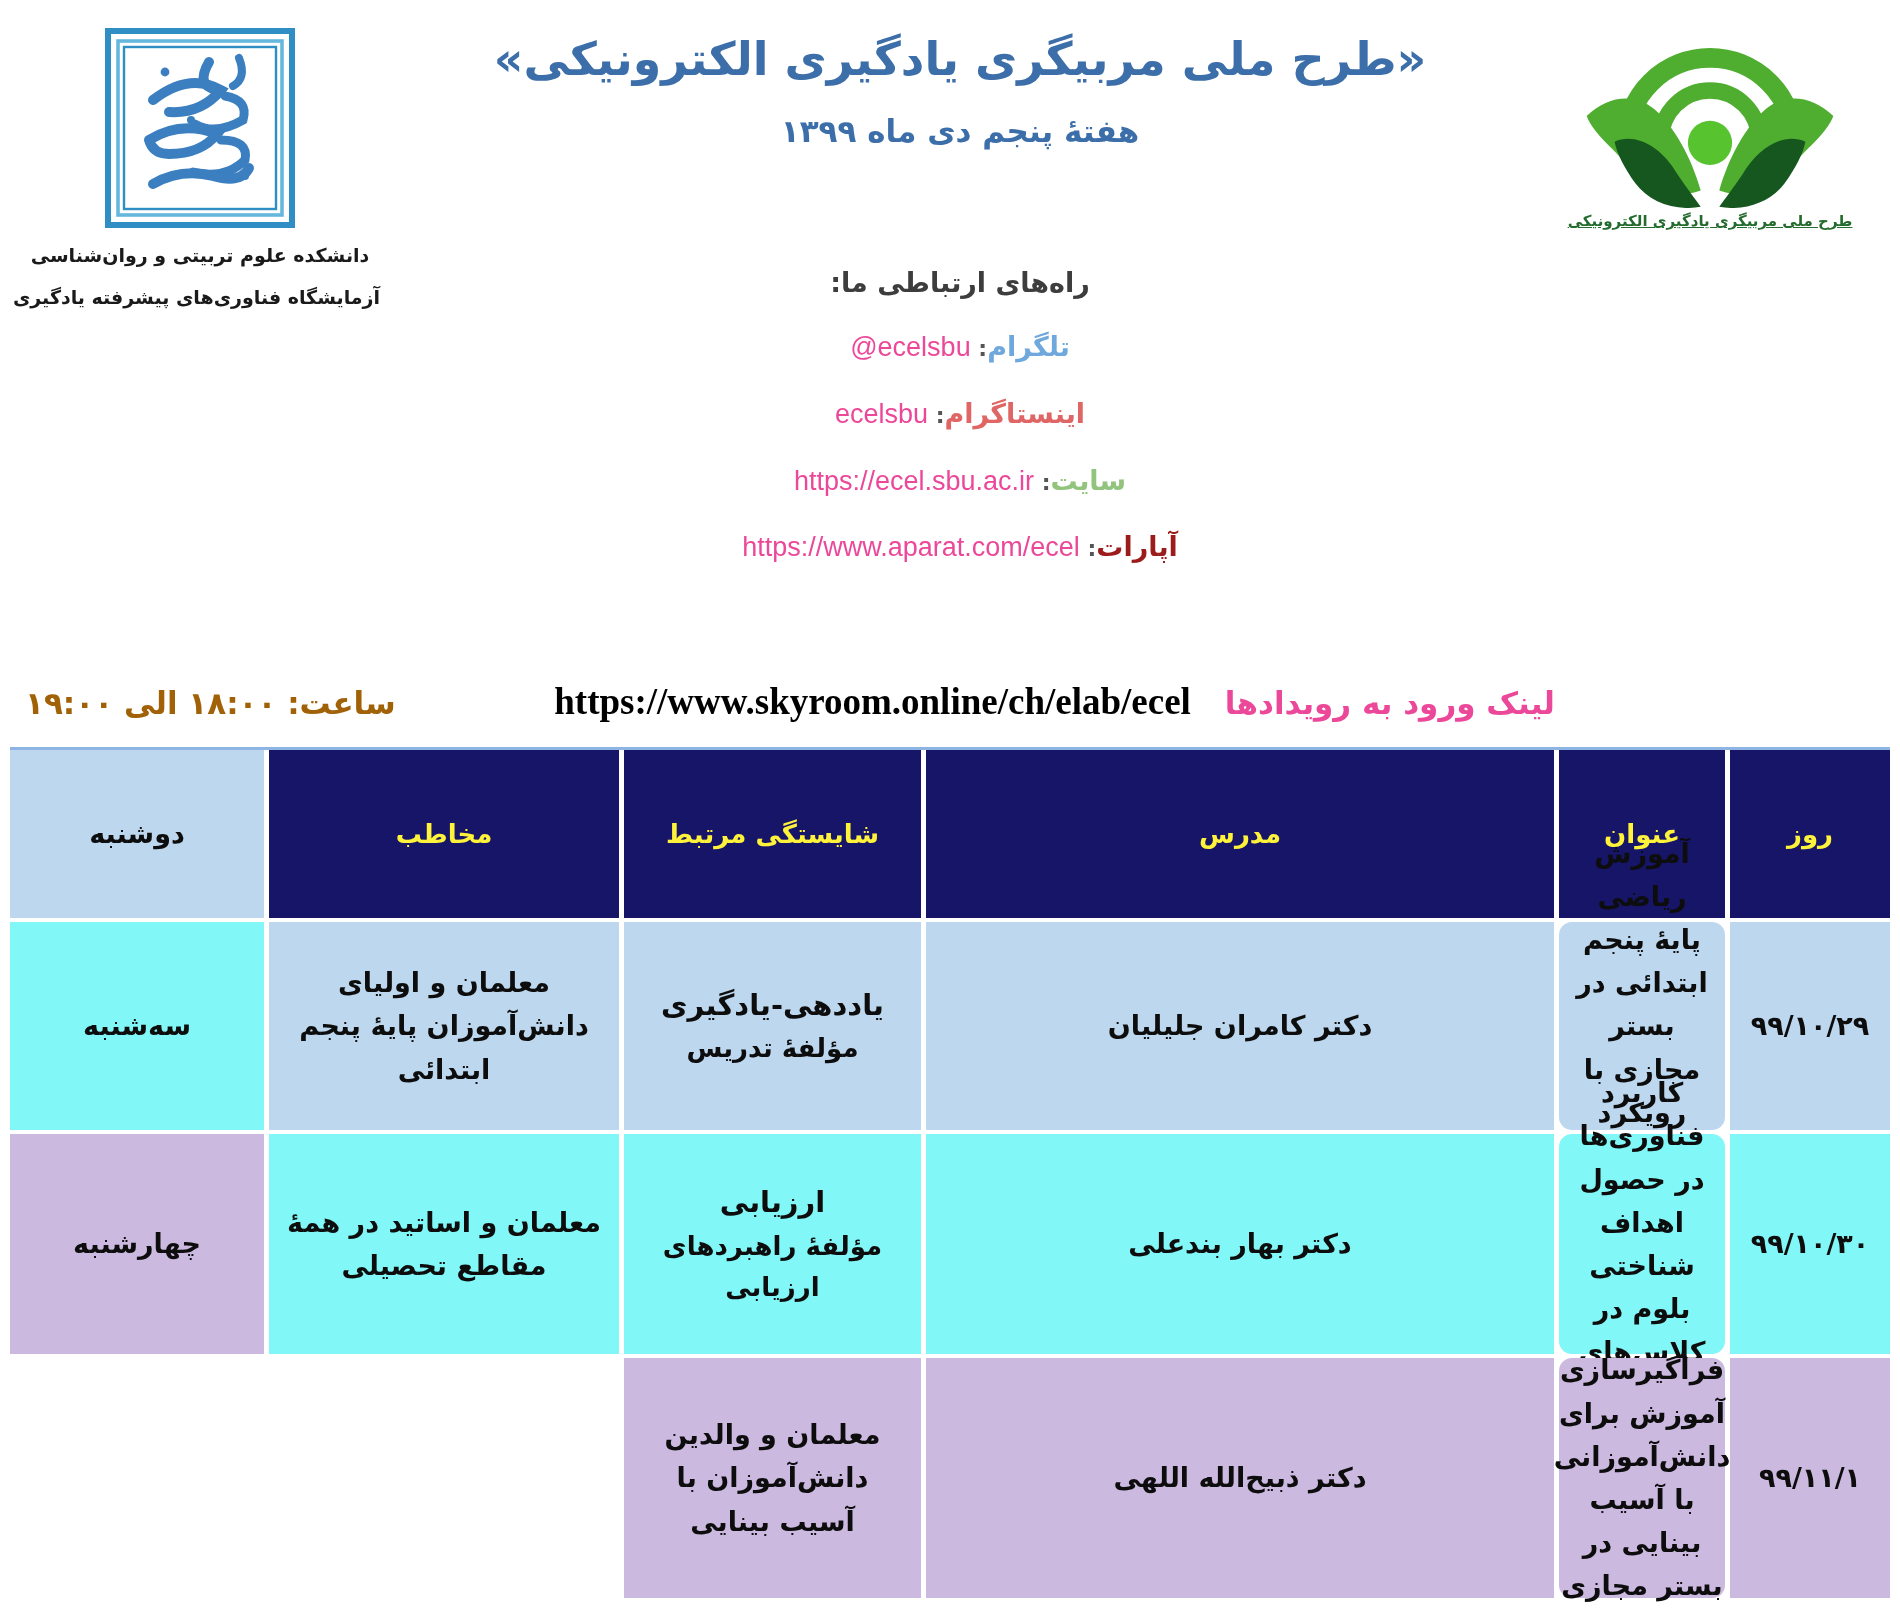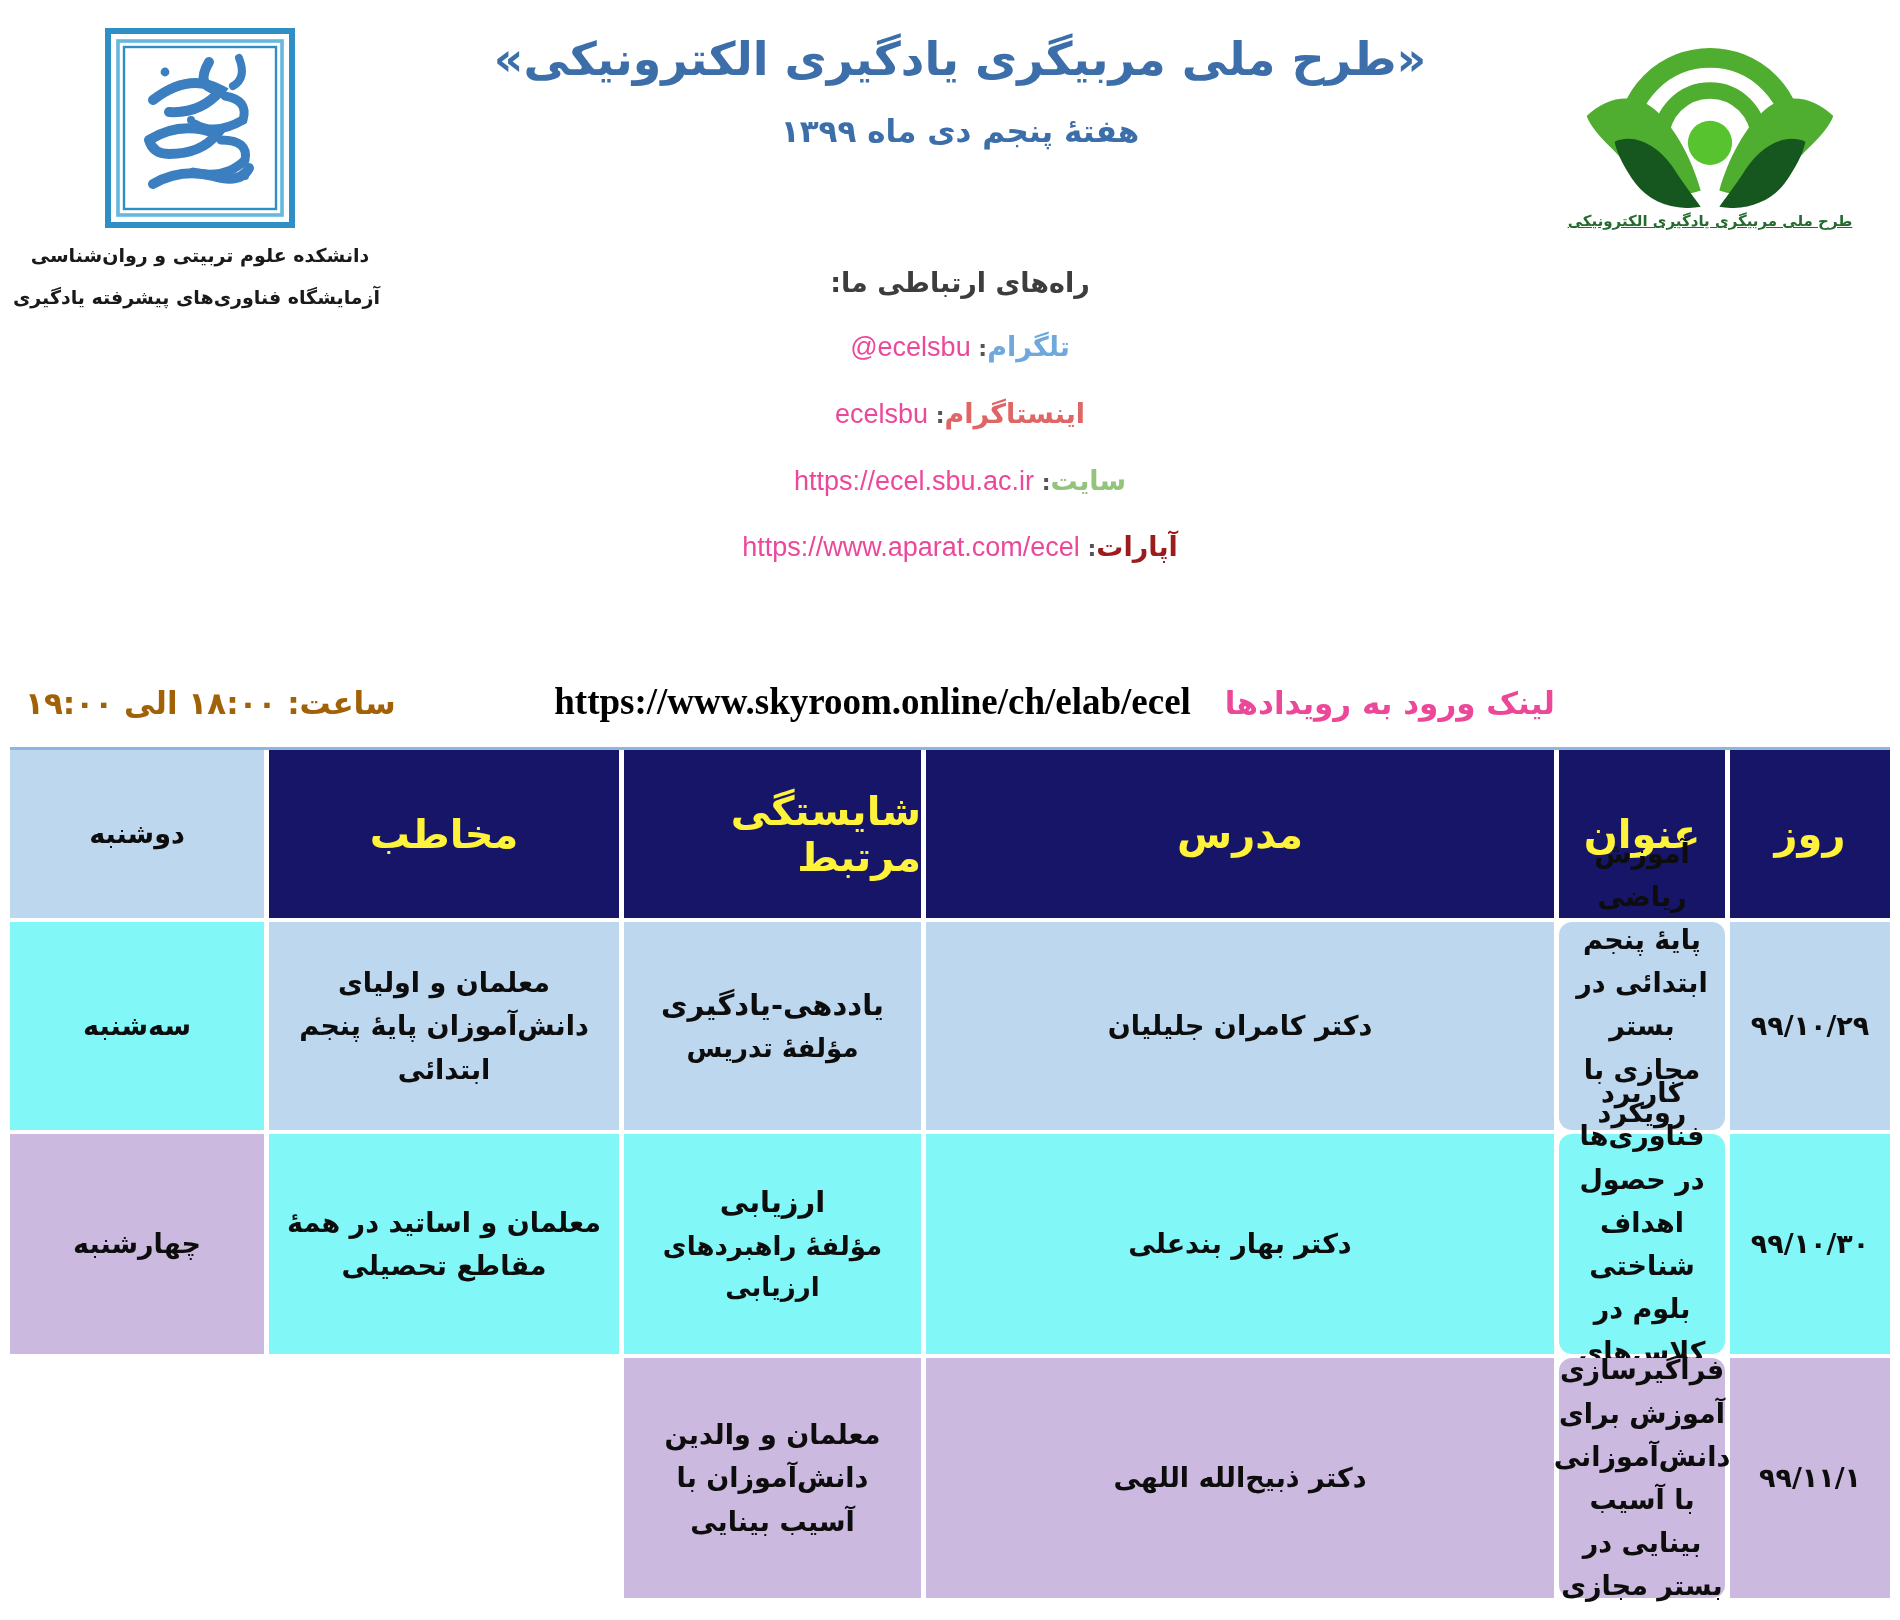--- a/index.html
+++ b/index.html
@@ -37,21 +37,21 @@
     color:#000;text-decoration:none;white-space:nowrap;}
   .session-time{font-size:31px;font-weight:bold;color:#a16207;white-space:nowrap;}
 
   
   .schedule{width:1880px;margin:24px auto 0 auto;direction:rtl;display:grid;
     grid-template-columns:160px 166px 628px 297px 350px 254px;
     grid-template-rows:168px 208px 220px 240px;
     gap:4px 5px;background:#fff;border-top:3px solid #8eb4e3;}
   .hcell{background:var(--header_bg,#161568);color:var(--header_text,#fff23a);
     display:flex;align-items:center;justify-content:center;
-    font-size:40px;font-weight:bold;}
+    font-size:26px;font-weight:bold;}
   .cell{display:flex;flex-direction:column;align-items:center;justify-content:center;
     font-size:27px;font-weight:bold;color:#0d0d0d;text-align:center;line-height:1.6;
     padding:4px 14px;box-sizing:border-box;}
   .cell.title-cell{padding:4px 56px;border-radius:13px;}
   .r1{background:var(--row1_bg,#bdd7ee);}
   .r2{background:var(--row2_bg,#82f7f7);}
   .r3{background:var(--row3_bg,#ccb9e0);}
   .comp-main{font-size:29px;font-weight:800;}
   .comp-sub{font-size:26px;}
 </style>

